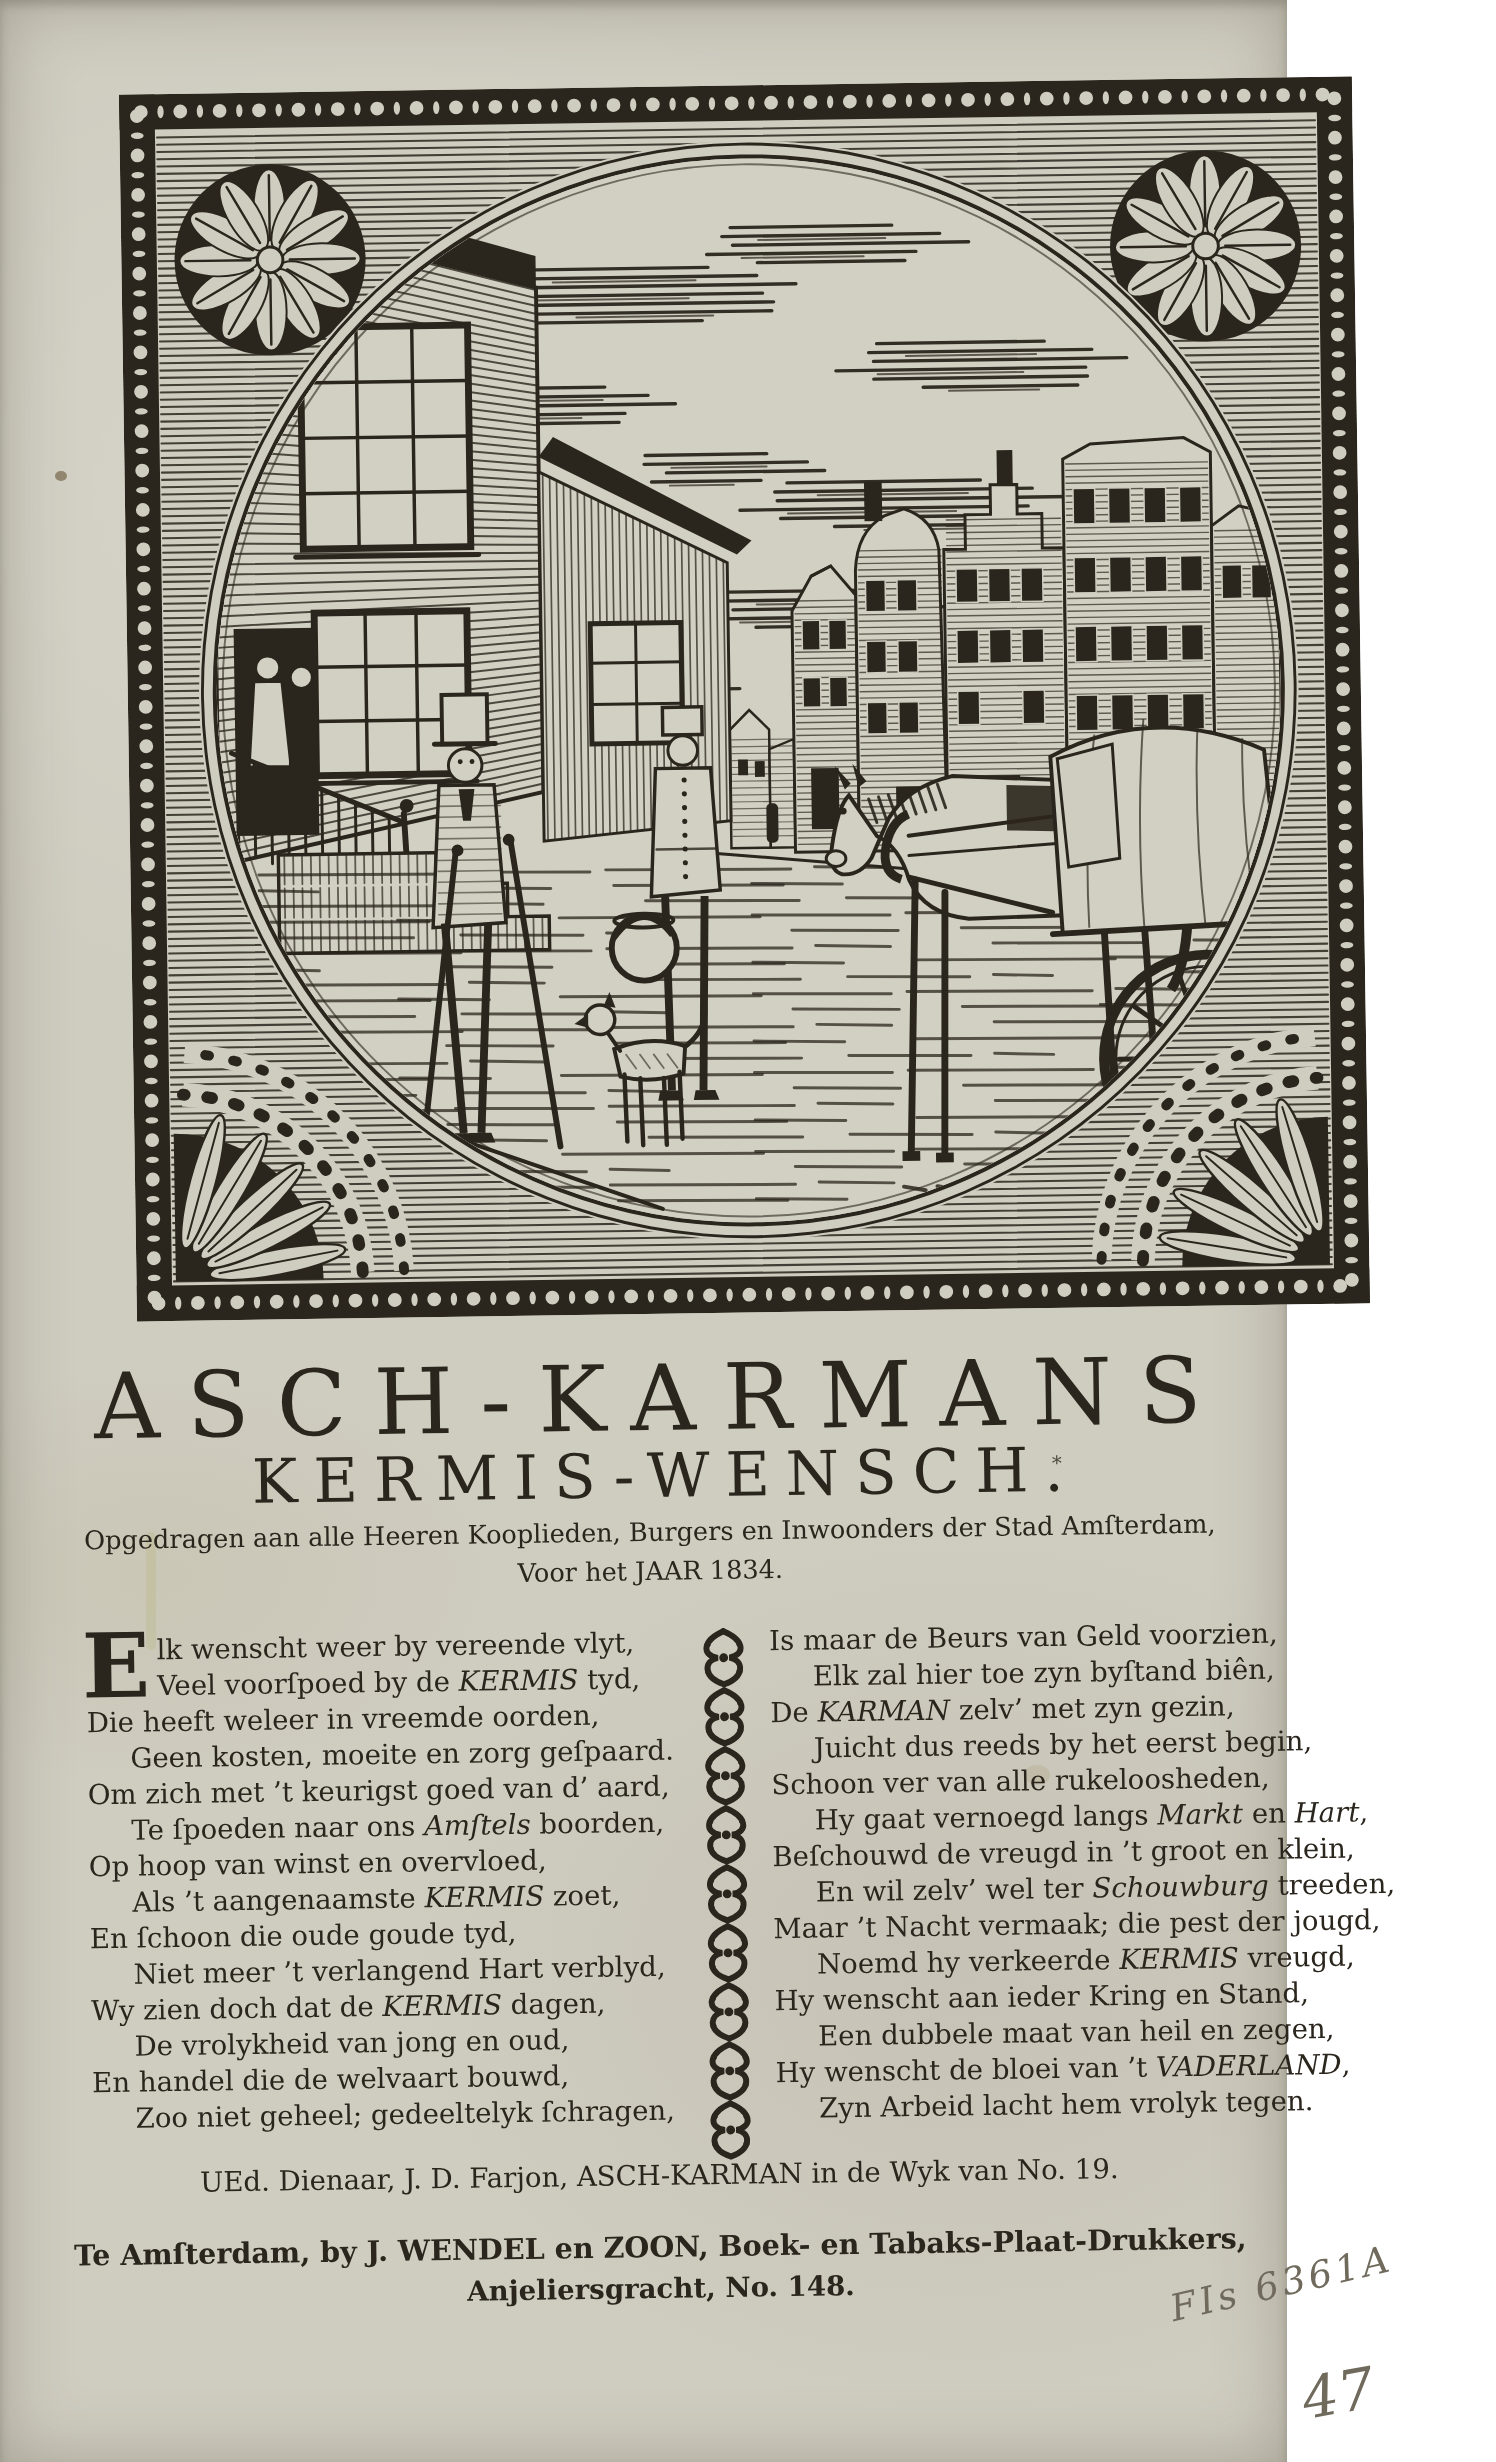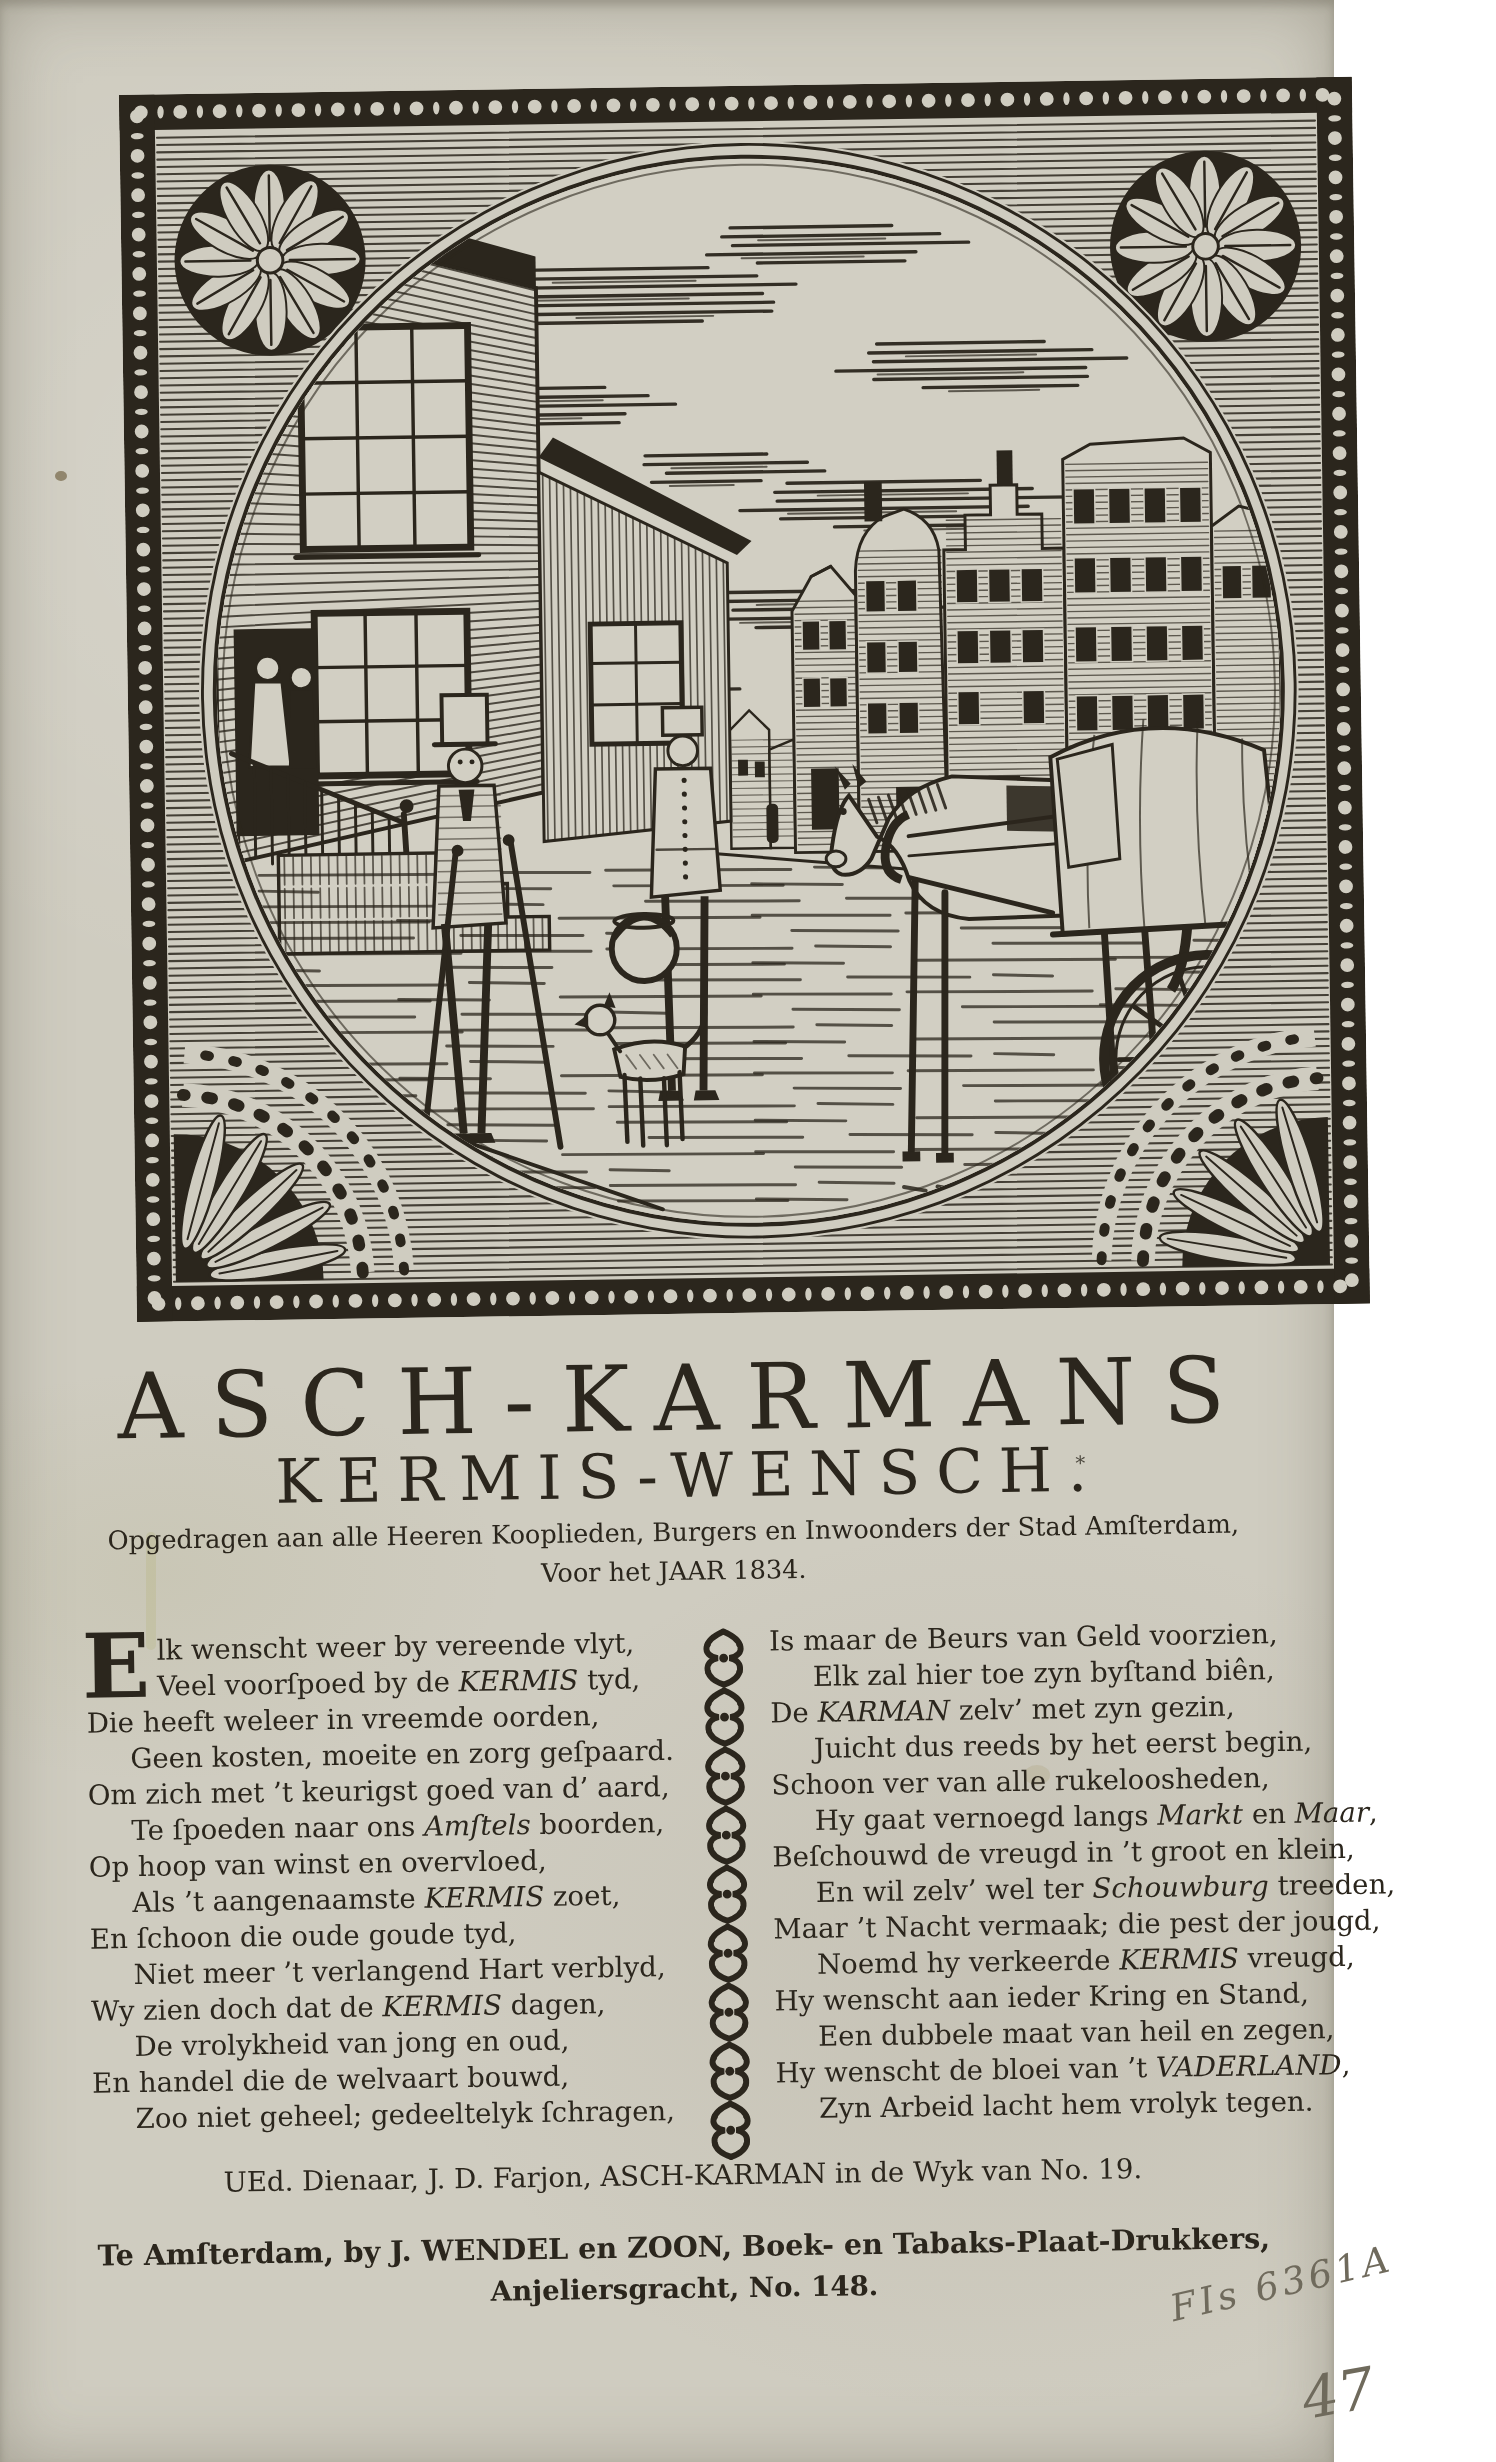--- a/index.html
+++ b/index.html
@@ -3,21 +3,21 @@
 <meta charset="utf-8">
 <style>
   html,body{margin:0;padding:0;}
   body{width:1496px;height:2463px;overflow:hidden;
        font-family:"DejaVu Serif","Liberation Serif",serif;color:#2b261d;}
   .sheet{position:relative;width:1287px;height:2463px;background:#cfccc0;
          background-image:
            radial-gradient(1182px 887px at 30% 20%, rgba(255,255,255,.16), rgba(0,0,0,0) 60%),
            radial-gradient(887px 690px at 75% 80%, rgba(120,110,90,.10), rgba(0,0,0,0) 65%),
            radial-gradient(493px 296px at 12% 64%, rgba(150,150,90,.10), rgba(0,0,0,0) 70%);
-         box-shadow:inset 0 0 69px rgba(90,84,66,.35), inset 0 4.9px 9.9px rgba(60,55,40,.25);padding-left:47px;}
+         box-shadow:inset 0 0 69px rgba(90,84,66,.35), inset 0 4.9px 9.9px rgba(60,55,40,.25);}
   .speck{position:absolute;border-radius:50%;}
   .sp1{left:55px;top:471px;width:11.8px;height:9.9px;background:rgba(92,74,40,.55);}
   .sp2{left:146px;top:1532px;width:9.9px;height:118px;background:rgba(160,160,70,.15);border-radius:7.9px;}
   .sp3{left:1024px;top:1765px;width:25.6px;height:19.7px;background:rgba(140,120,60,.14);}
 
   .print{position:absolute;inset:0;transform:rotate(-0.85deg);transform-origin:50% 45%;}
 
   .engraving{position:absolute;left:134px;top:87px;width:1233px;height:1227px;}
   .engraving > svg{position:absolute;inset:0;width:100%;height:100%;}
   .scene-wrap{position:absolute;left:85px;top:69px;width:1064px;height:1064px;
@@ -1616,21 +1616,21 @@
               <circle cx="47" cy="524" r="3" fill="#2b261d"></circle>
             </g>
           </svg>
       </div>
       <div class="col right" id="col-right">
           <div class="line">Is maar de Beurs van Geld voorzien,</div>
           <div class="line in">Elk zal hier toe zyn byſtand biên,</div>
           <div class="line">De <i>KARMAN</i> zelv’ met zyn gezin,</div>
           <div class="line in">Juicht dus reeds by het eerst begin,</div>
           <div class="line">Schoon ver van alle rukeloosheden,</div>
-          <div class="line in">Hy gaat vernoegd langs <i>Markt</i> en <i>Maar</i>,</div>
+          <div class="line in">Hy gaat vernoegd langs <i>Markt</i> en <i>Hart</i>,</div>
           <div class="line">Beſchouwd de vreugd in ’t groot en klein,</div>
           <div class="line in">En wil zelv’ wel ter <i>Schouwburg</i> treeden,</div>
           <div class="line">Maar ’t Nacht vermaak; die pest der jougd,</div>
           <div class="line in">Noemd hy verkeerde <i>KERMIS</i> vreugd,</div>
           <div class="line">Hy wenscht aan ieder Kring en Stand,</div>
           <div class="line in">Een dubbele maat van heil en zegen,</div>
           <div class="line">Hy wenscht de bloei van ’t <i>VADERLAND</i>,</div>
           <div class="line in">Zyn Arbeid lacht hem vrolyk tegen.</div>
         </div>
     </div>

